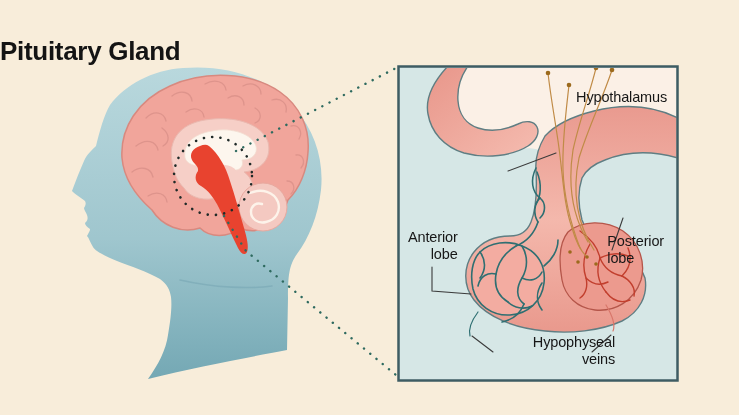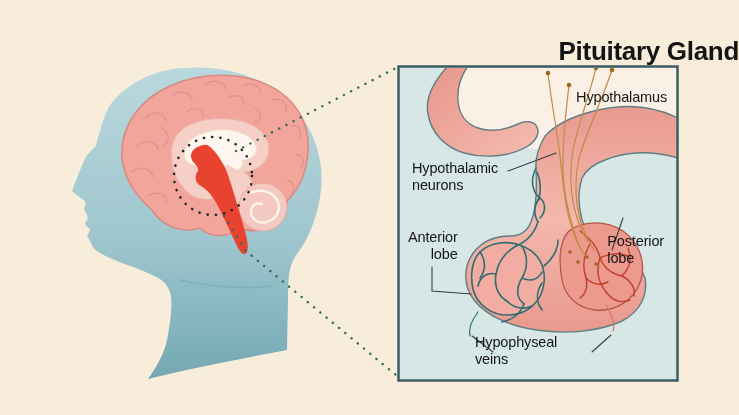--- a/index.html
+++ b/index.html
@@ -6,34 +6,34 @@
   #stage{
     position:relative;
     width:739px;height:415px;
     background:#f8edda;
     overflow:hidden;
     font-family:"Liberation Sans",sans-serif;
   }
   #art{position:absolute;left:0;top:0;}
   .title{
     position:absolute;left:0;right:0;top:36px;
-    text-align:right;
+    text-align:left;
     font-size:26px;font-weight:700;color:#141414;
     letter-spacing:-0.3px;
     font-family:"Liberation Sans",sans-serif;
   }
   .label{
     position:absolute;
     font-size:14.5px;color:#161616;
     line-height:16.5px;letter-spacing:-0.15px;
     font-family:"Liberation Sans",sans-serif;
     white-space:nowrap;
   }
   .lab-right{}
-  .lab-center{text-align:left;white-space:normal;}
+  .lab-center{text-align:right;white-space:normal;}
 </style>
 </head>
 <body>
 
 <div id="stage">
 
   <svg id="art" width="739" height="415" viewBox="0 0 739 415">
     <defs>
       <linearGradient id="hg" x1="0" y1="0" x2="0" y2="1">
         <stop offset="0" stop-color="#b9d8dd"></stop>
@@ -276,24 +276,20 @@
       <path d="M 432,267 L 432,291 L 471,294"></path>
       <path d="M 493,352 L 472,336"></path>
       <path d="M 592,352 L 611,335"></path>
     </g>
   </svg>
 
   <div class="title">Pituitary Gland</div>
 
   <div class="label lab-right" style="right:72px;top:89px;">Hypothalamus</div>
 
-  <div class="label" style="left:412px;top:160px;">
-    <div>Hypothalamic</div>
-    <div>neurons</div>
-  </div>
 
   <div class="label lab-right" style="right:75px;top:197px;margin-top:36px;">
     <div>Posterior</div>
     <div>lobe</div>
   </div>
 
   <div class="label" style="left:408px;top:229px;text-align:right;">
     <div>Anterior</div>
     <div>lobe</div>
   </div>

